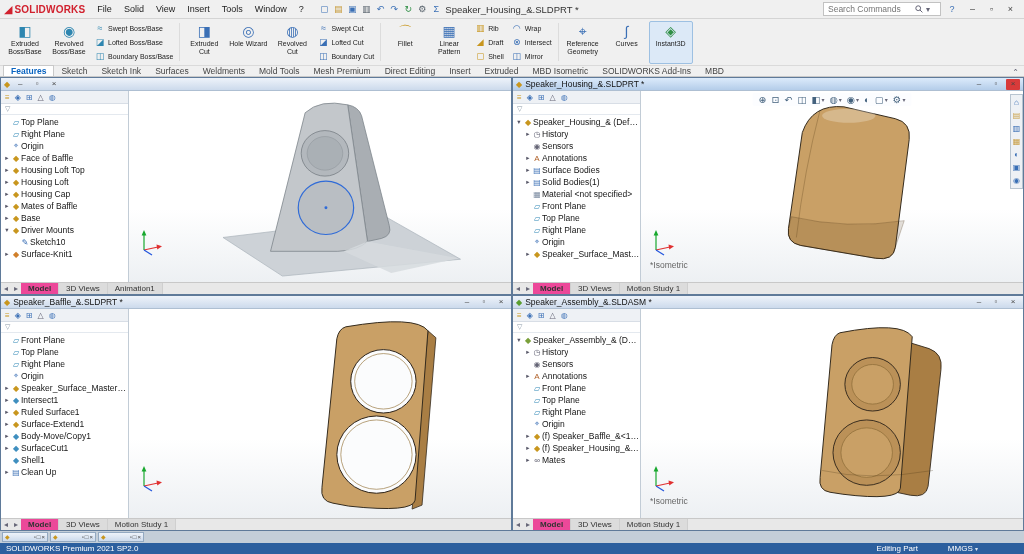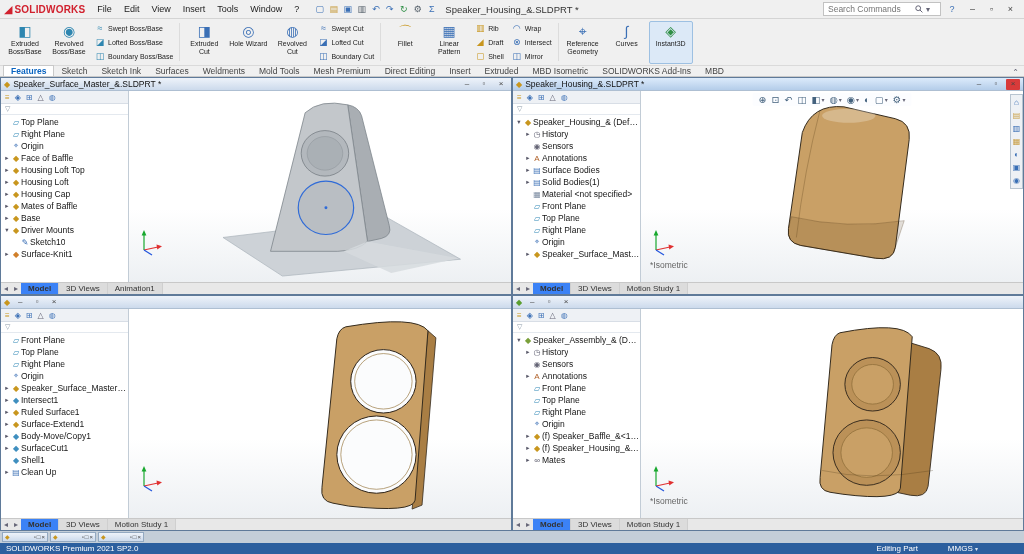--- a/index.html
+++ b/index.html
@@ -69,21 +69,21 @@
   .view-label{position:absolute;left:9px;bottom:12px;color:#666;font-size:8.5px;}
   .hud{position:absolute;top:2px;left:50%;transform:translateX(-50%);display:flex;align-items:center;gap:5px;
     background:rgba(250,252,255,.6);border-radius:2px;padding:1px 6px;}
   .hud-item{display:flex;align-items:center;gap:1px;}
   .hud-icon{font-size:9.5px;color:#44627e;}
   .hud-caret{font-size:6px;color:#667;display:none;}
   .hud-caret.show{display:inline;}
   .doc-tabs{height:12px;flex:none;background:#e8e8e8;border-top:1px solid #c8c8c8;display:flex;align-items:stretch;font-size:8px;}
   .dt-nav{width:10px;text-align:center;line-height:12px;color:#667;flex:none;}
   .dtab{padding:0 7px;line-height:11px;color:#333;background:#dcdcdc;border-right:1px solid #cfcfcf;}
-  .dtab.active{background:#3b82f6;font-weight:bold;}
+  .dtab.active{background:#ec4899;font-weight:bold;}
 
   
   .task-pane{position:absolute;right:1px;top:17px;width:13px;background:#eef1f5;border:1px solid #b8c4d0;
     display:flex;flex-direction:column;align-items:center;gap:4px;padding:3px 0;z-index:5;}
   .tp-icon{font-size:8px;}
 
   
   .minibar{height:12px;flex:none;background:#c4ced8;display:flex;align-items:center;gap:2px;padding:0 2px;}
   .mini-chip{width:46px;height:10px;background:linear-gradient(#eef3fa,#ccdaec);border:1px solid #93a9c1;
     display:flex;align-items:center;gap:1px;padding:0 2px;font-size:6px;}
@@ -103,21 +103,21 @@
 
   <div class="titlebar">
     <div class="app-logo">
       <span class="logo-mark">◢</span>
       <span class="logo-text">SOLIDWORKS</span>
     </div>
     <div style="display:flex">
 
         <span class="menu-item">File</span>
 
-        <span class="menu-item">Edit</span>
+        <span class="menu-item">Solid</span>
 
         <span class="menu-item">View</span>
 
         <span class="menu-item">Insert</span>
 
         <span class="menu-item">Tools</span>
 
         <span class="menu-item">Window</span>
 
         <span class="menu-item">?</span>
@@ -356,21 +356,20 @@
 
       <span class="rtab">MBD</span>
     </div>
   <span class="rtabs-collapse" style="position:absolute;right:5px;top:68px;color:#667;font-size:8px;">⌃</span>
 
   <div class="doc-area">
 
     <div class="doc-window">
       <div class="win-titlebar">
         <span class="w-icon" style="color: rgb(200, 150, 30);">◆</span>
-        <span class="win-title">Speaker_Surface_Master_&amp;.SLDPRT *</span>
         <span class="wc" style="color: rgb(68, 68, 68);">–</span>
         <span class="wc" style="color: rgb(68, 68, 68);">▫</span>
         <span class="wc close" style="color: rgb(68, 68, 68);">×</span>
       </div>
       <div class="win-body">
         <div class="fm-panel">
           <div class="fm-tabs">
 
           <span class="fm-tab-icon" style="color: rgb(200, 150, 30);">≡</span>
               <span class="fm-tab-icon" style="color: rgb(58, 111, 181);">◈</span>
@@ -662,20 +661,21 @@
         <span class="dtab active">Model</span>
             <span class="dtab">3D Views</span>
             <span class="dtab">Motion Study 1</span>
           </div>
       </div>
     </div>
 
     <div class="doc-window">
       <div class="win-titlebar">
         <span class="w-icon" style="color: rgb(200, 150, 30);">◆</span>
+        <span class="win-title">Speaker_Baffle_&amp;.SLDPRT *</span>
         <span class="wc" style="color: rgb(68, 68, 68);">–</span>
         <span class="wc" style="color: rgb(68, 68, 68);">▫</span>
         <span class="wc close" style="color: rgb(68, 68, 68);">×</span>
       </div>
       <div class="win-body">
         <div class="fm-panel">
           <div class="fm-tabs">
 
           <span class="fm-tab-icon" style="color: rgb(200, 150, 30);">≡</span>
               <span class="fm-tab-icon" style="color: rgb(58, 111, 181);">◈</span>
@@ -787,20 +787,21 @@
         <span class="dtab active">Model</span>
             <span class="dtab">3D Views</span>
             <span class="dtab">Motion Study 1</span>
           </div>
       </div>
     </div>
 
     <div class="doc-window">
       <div class="win-titlebar">
         <span class="w-icon" style="color: rgb(90, 158, 47);">◆</span>
+        <span class="win-title">Speaker_Assembly_&amp;.SLDASM *</span>
         <span class="wc" style="color: rgb(68, 68, 68);">–</span>
         <span class="wc" style="color: rgb(68, 68, 68);">▫</span>
         <span class="wc close" style="color: rgb(68, 68, 68);">×</span>
       </div>
       <div class="win-body">
         <div class="fm-panel">
           <div class="fm-tabs">
 
           <span class="fm-tab-icon" style="color: rgb(200, 150, 30);">≡</span>
               <span class="fm-tab-icon" style="color: rgb(58, 111, 181);">◈</span>

